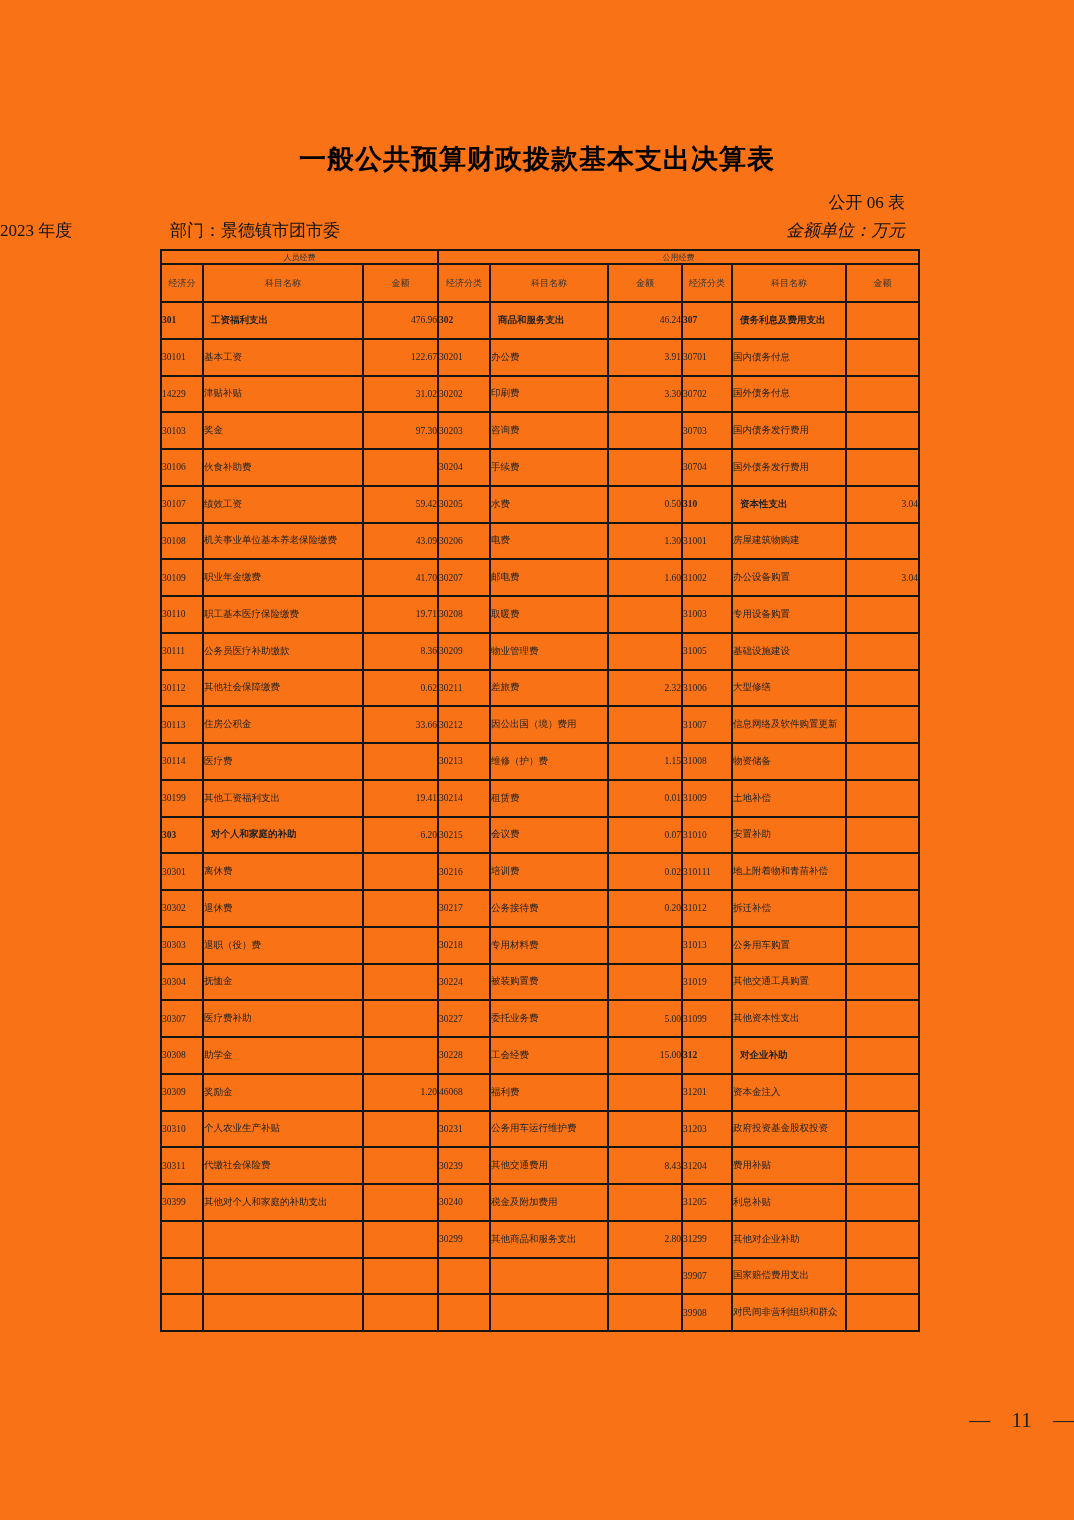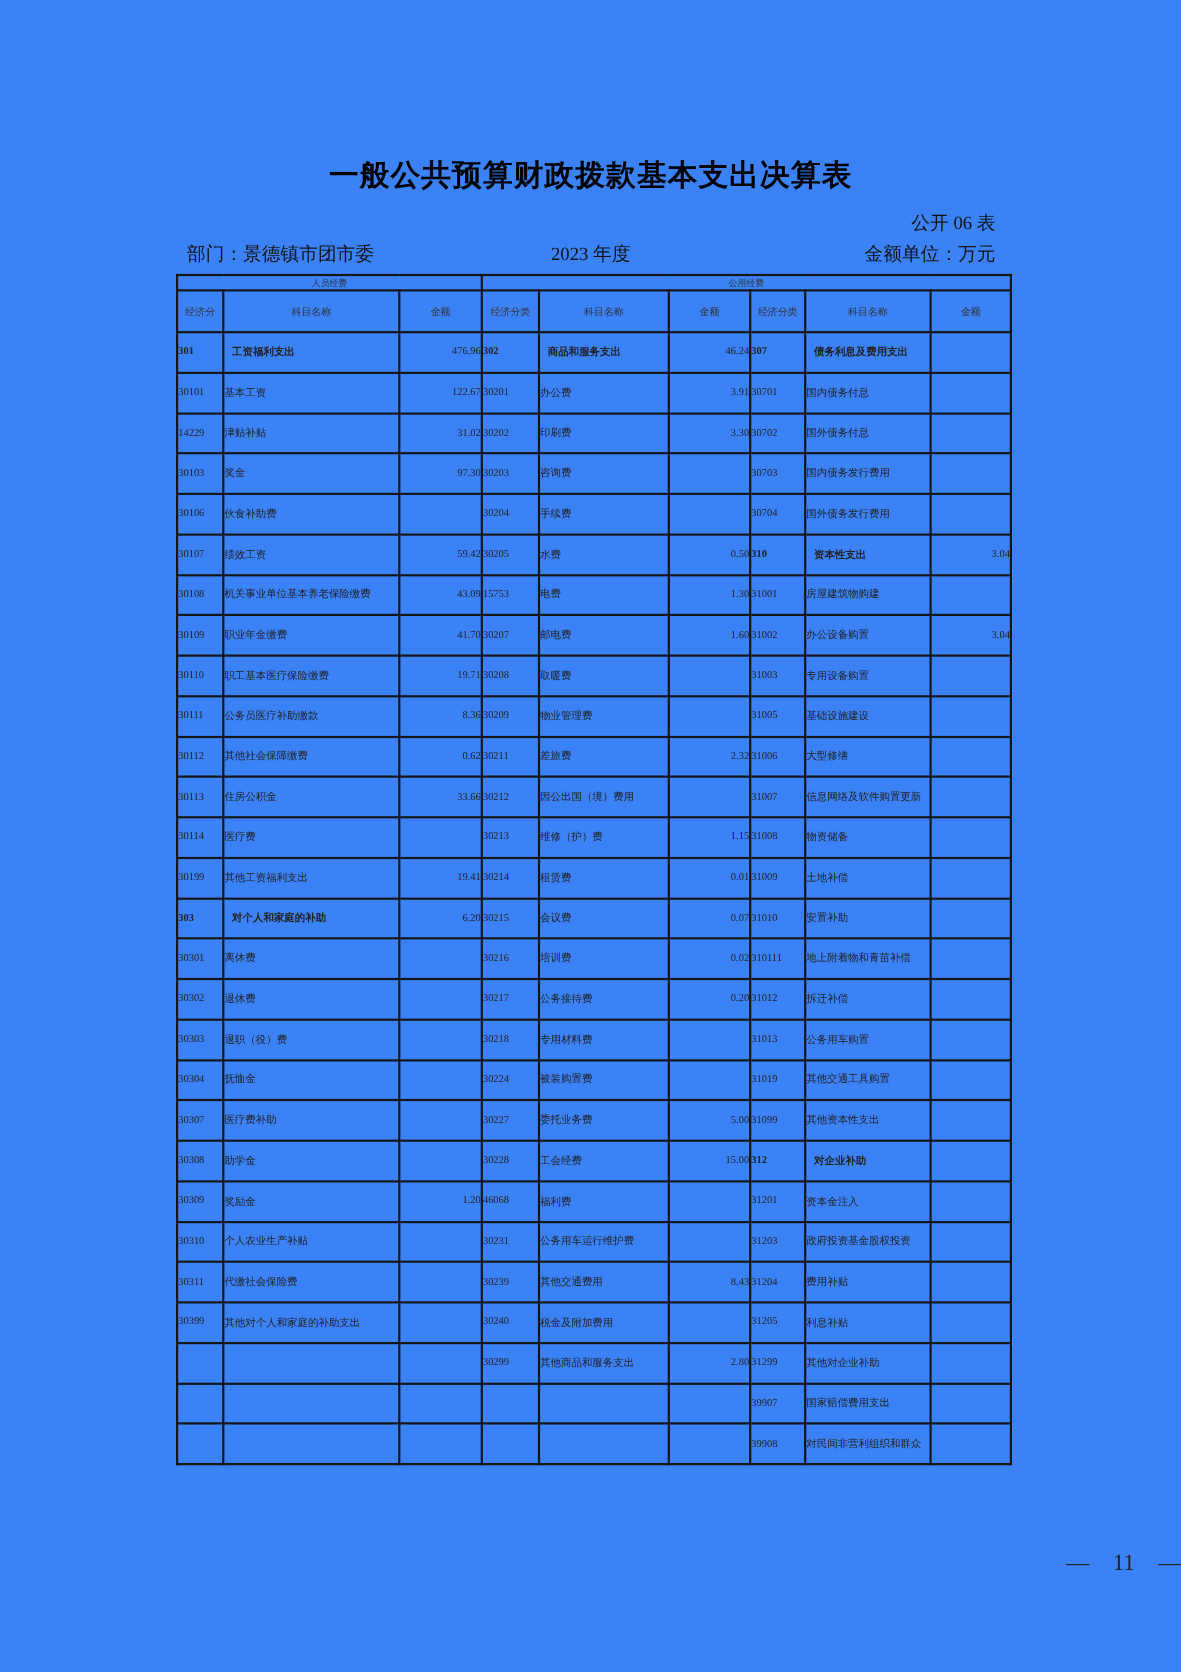--- a/index.html
+++ b/index.html
@@ -1,30 +1,30 @@
 <!DOCTYPE html>
 <html><head>
 <meta charset="utf-8">
 <style>
   html,body { margin:0; padding:0; background:#ffffff; }
   .page {
-    position:relative; width:1074px; height:1520px; background:#3b82f6;
+    position:relative; width:1074px; height:1520px; background:#f97316;
     font-family:"Liberation Serif", serif; color:#1a1a1a; overflow:hidden;
   }
   .doc-title {
     position:absolute; top:141px; left:0; width:100%; text-align:center;
     font-family:"Liberation Sans", sans-serif; font-weight:700;
     font-size:27px; letter-spacing:1px; color:#000;
   }
   .sheet-label {
     position:absolute; top:191px; right:169px; font-size:17px; color:#111;
   }
   .dept-label { position:absolute; top:219px; left:170px; font-size:17px; color:#111; }
-  .year-label { position:absolute; top:219px; left:0; width:100%; text-align:center; font-size:17px; color:#111; }
-  .unit-label { position:absolute; top:219px; right:169px; font-size:17px; color:#111; }
+  .year-label { position:absolute; top:219px; left:0; width:100%; font-size:17px; color:#111; }
+  .unit-label { position:absolute; top:219px; right:169px; font-size:17px; color:#111;font-style:italic; }
 
   table.budget {
     position:absolute; left:160px; top:249px; width:758px;
     border-collapse:collapse; table-layout:fixed;padding-left:38px;
   }
   table.budget th, table.budget td {
     border:2px solid #161616; padding:0; overflow:hidden;
     white-space:nowrap; color:#222;
   }
   tr.group-row th { height:12px; font-size:8px; font-weight:400; text-align:center; color:#333; }
@@ -145,21 +145,21 @@
           <td class="name">水费</td>
           <td class="amt">0.50</td>
           <td class="code cat">310</td>
           <td class="name cat">资本性支出</td>
           <td class="amt">3.04</td>
         </tr>
         <tr>
           <td class="code">30108</td>
           <td class="name">机关事业单位基本养老保险缴费</td>
           <td class="amt">43.09</td>
-          <td class="code">15753</td>
+          <td class="code">30206</td>
           <td class="name">电费</td>
           <td class="amt">1.30</td>
           <td class="code">31001</td>
           <td class="name">房屋建筑物购建</td>
           <td class="amt"></td>
         </tr>
         <tr>
           <td class="code">30109</td>
           <td class="name">职业年金缴费</td>
           <td class="amt">41.70</td>

